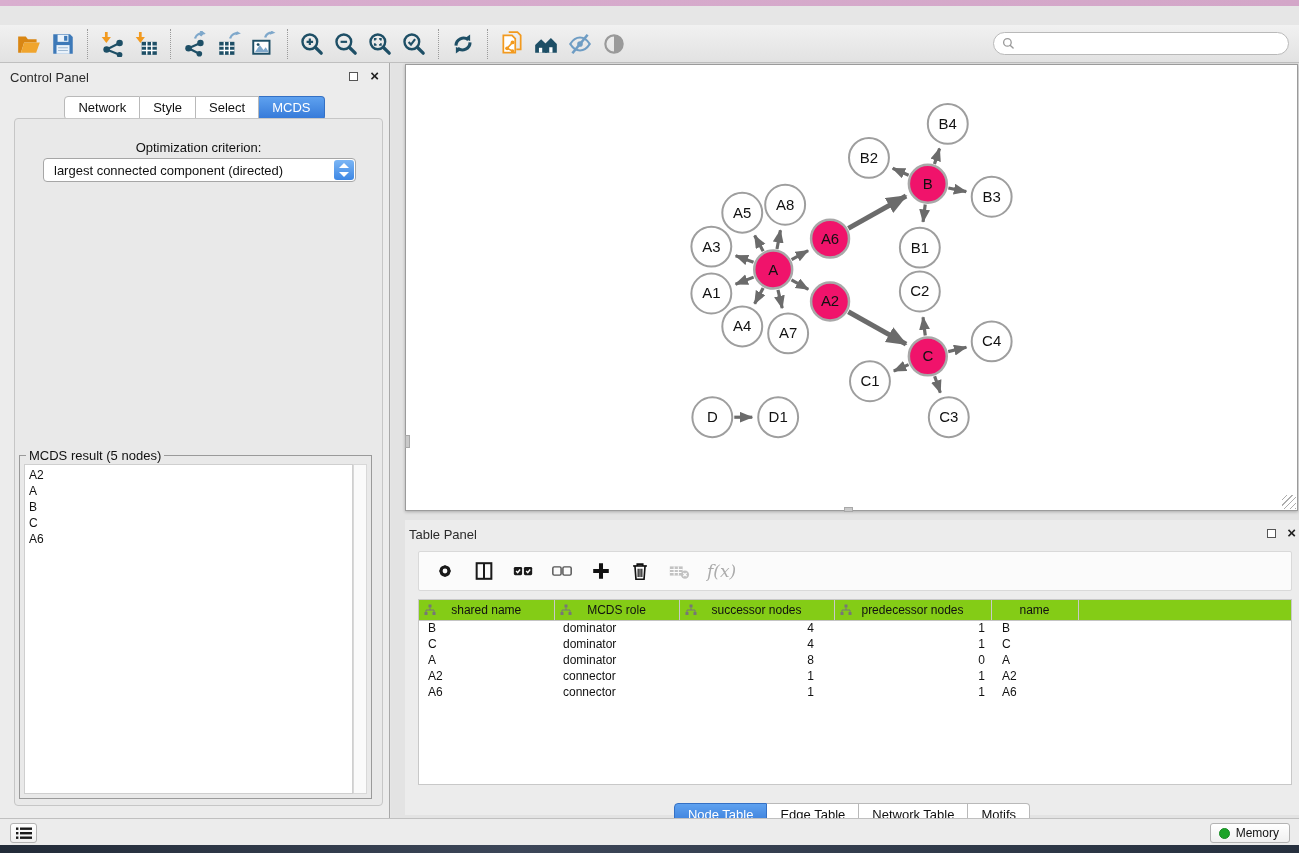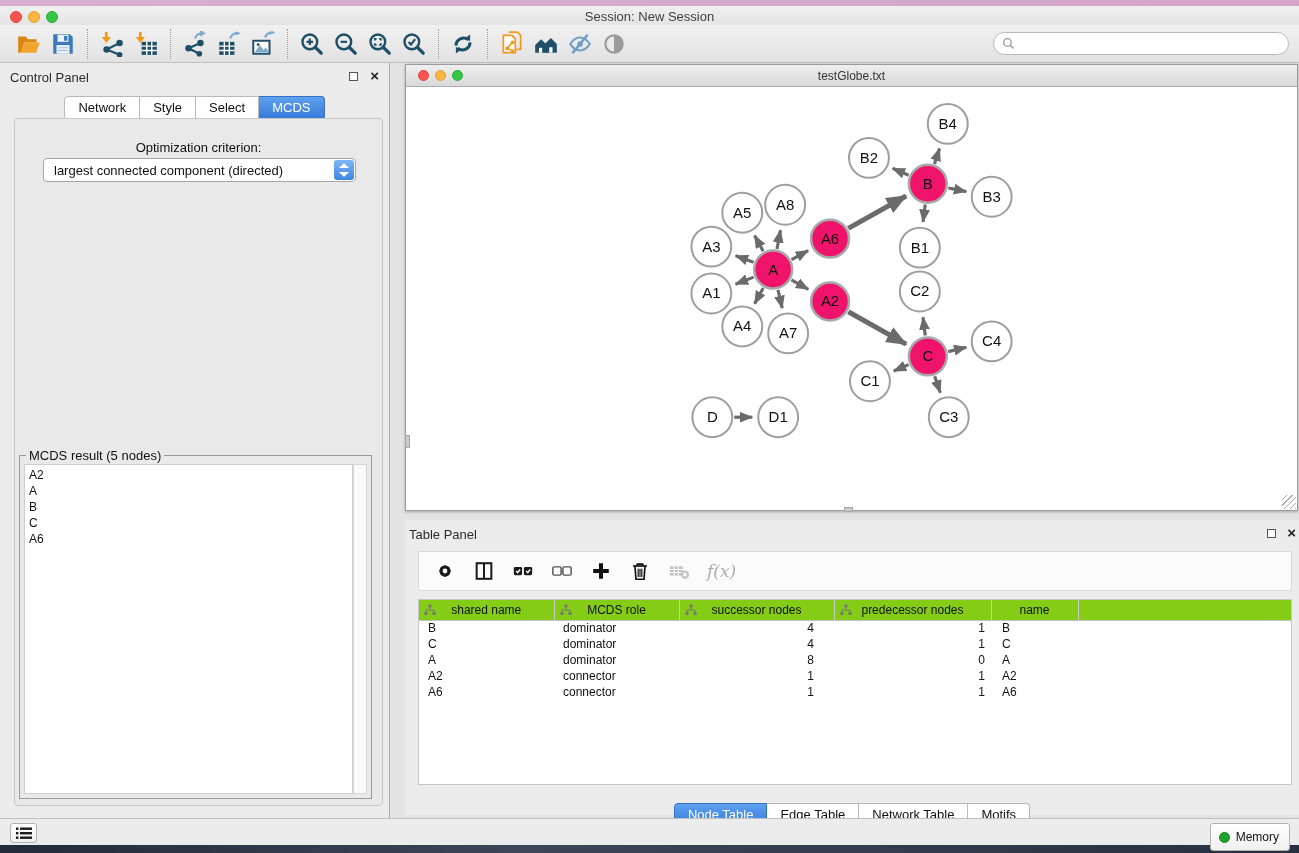--- a/index.html
+++ b/index.html
@@ -94,36 +94,30 @@
   .ntab th svg { position:absolute; left:5px; top:4px; width:12px; height:12px; }
   .ntab td { height:16px; font-size:12px; color:#111; padding:0; white-space:nowrap; overflow:hidden; }
   .ntab td.a0 { padding-left:9px; } .ntab td.a1 { padding-left:9px; }
   .ntab td.a2 { text-align:right; padding-right:20px; } .ntab td.a3 { text-align:right; padding-right:6px; }
   .ntab td.a4 { padding-left:11px; }
 
   .tp-tabs { position:absolute; left:0; right:0; top:271px; display:flex; justify-content:center; }
 
   
   .sb-listbtn { position:absolute; left:10px; top:4px; width:27px; height:20px; background:linear-gradient(#FFF,#F0F0F0); border:1px solid #B3B3B3; border-radius:3px; display:flex; align-items:center; justify-content:center; }
-  .sb-mem { position:absolute; right:9px; top:4px; height:28px; background:linear-gradient(#FFF,#F0F0F0); border:1px solid #B3B3B3; border-radius:3px; display:flex; align-items:center; padding:0 10px 0 8px; font-size:12px; color:#111; gap:6px;margin-left:20px; }
+  .sb-mem { position:absolute; right:9px; top:4px; height:20px; background:linear-gradient(#FFF,#F0F0F0); border:1px solid #B3B3B3; border-radius:3px; display:flex; align-items:center; padding:0 10px 0 8px; font-size:12px; color:#111; gap:6px;margin-left:20px; }
   .mem-dot { width:11px; height:11px; border-radius:50%; background:#1CA329; border:1px solid #158A20; }
 </style>
 </head>
 <body>
 
 <div id="app">
   <div class="wall-top"></div>
   <div class="wall-bottom"></div>
 
-  <div class="titlebar">
-    <span class="tl r"></span>
-    <span class="tl y"></span>
-    <span class="tl g"></span>
-    <div class="win-title">Session: New Session</div>
-  </div>
 
   <div class="toolbar">
     <div class="tb-btn">
         <svg viewBox="0 0 24 24">
           <path d="M2 5h7l2 2.5h8v3H7.5L4.5 20H2z" fill="#D98613"></path>
           <path d="M7.5 10.5H22L18.6 20H4.6z" fill="#F0A52E"></path>
         </svg>
       </div>
     <div class="tb-btn">
         <svg viewBox="0 0 24 24">
@@ -291,26 +285,20 @@
               <div class="mcds-item">A6</div>
             </div>
           <div class="mcds-scroll"></div>
         </div>
       </div>
     </div>
 
     <div class="right-region">
 
       <div class="net-window">
-        <div class="net-titlebar">
-          <span class="tl r"></span>
-          <span class="tl y"></span>
-          <span class="tl g"></span>
-          <div class="net-title">testGlobe.txt</div>
-        </div>
         <div class="net-canvas">
           <svg id="graph-svg" viewBox="0 0 891 424">
             <defs>
               <marker id="arrow" orient="auto" markerWidth="4.6" markerHeight="3.8" refX="3.9" refY="1.7">
                 <path d="M0,0 L4.2,1.7 L0,3.4 z" fill="#6B6B6B"></path>
               </marker>
             </defs>
           <line x1="356.96678911489033" y1="164.55183804995966" x2="348.42207061965956" y2="148.84058146195474" stroke="#6B6B6B" stroke-width="3.2" marker-end="url(#arrow)"></line>
               <line x1="370.8124970685782" y1="162.34897421186824" x2="374.2797655341413" y2="143.56793669006788" stroke="#6B6B6B" stroke-width="3.2" marker-end="url(#arrow)"></line>
               <line x1="347.3111094133914" y1="175.69605671787102" x2="329.3767216786582" y2="169.0429773969216" stroke="#6B6B6B" stroke-width="3.2" marker-end="url(#arrow)"></line>

